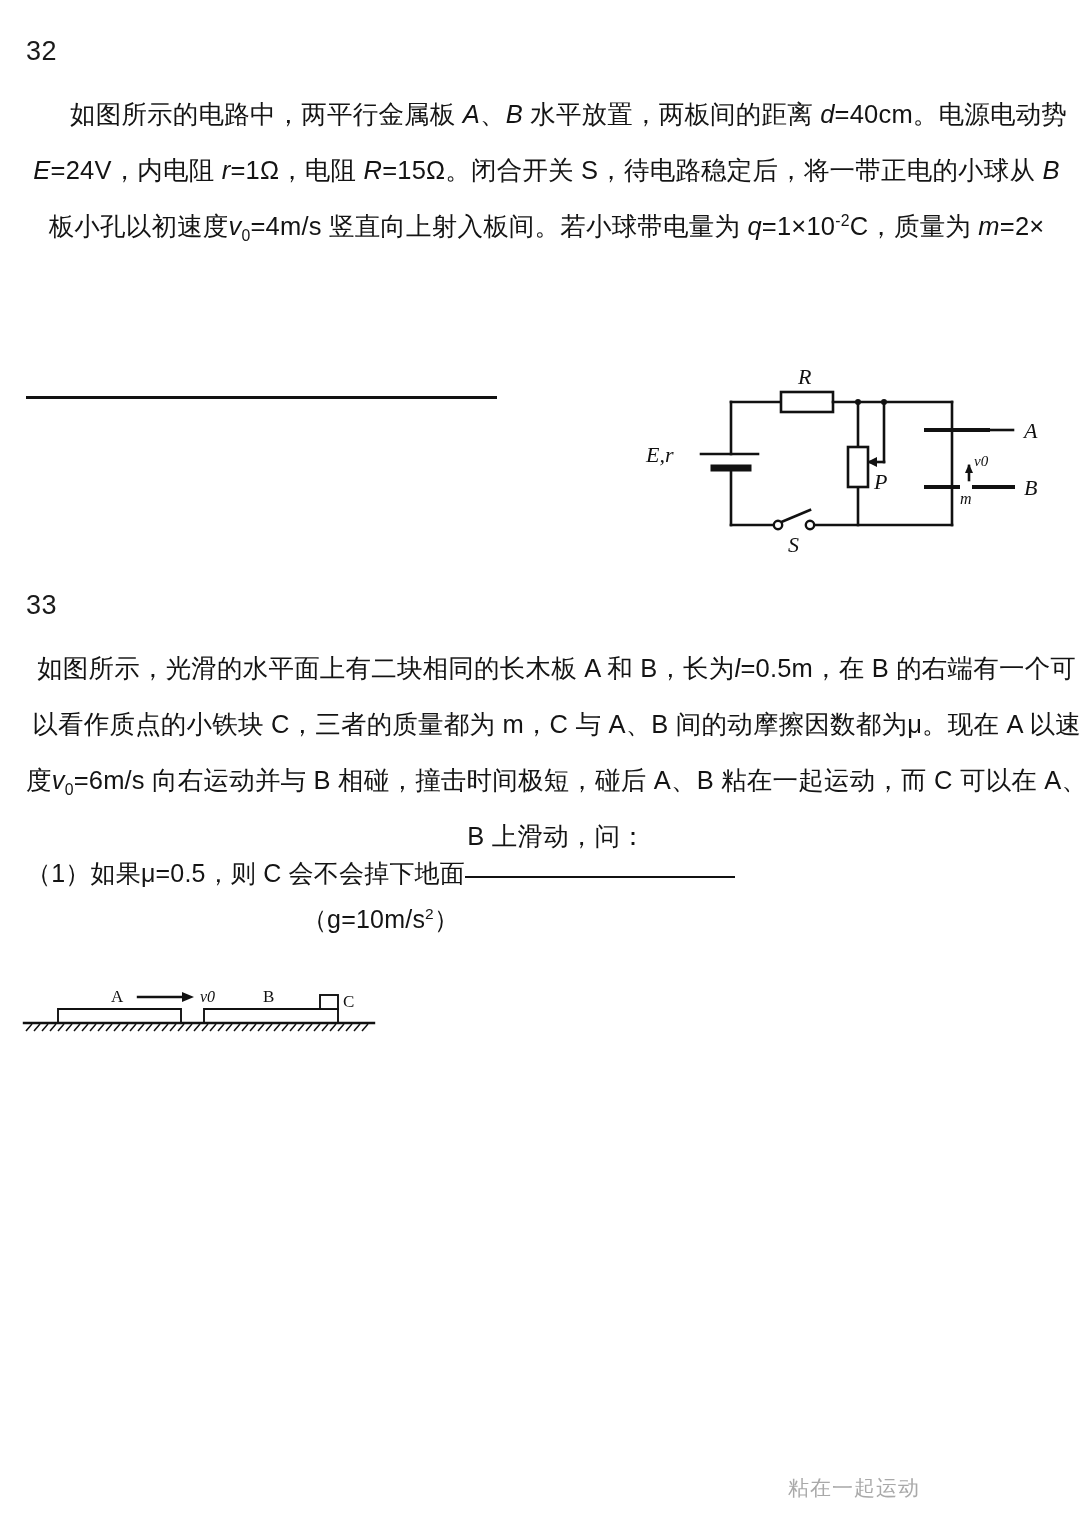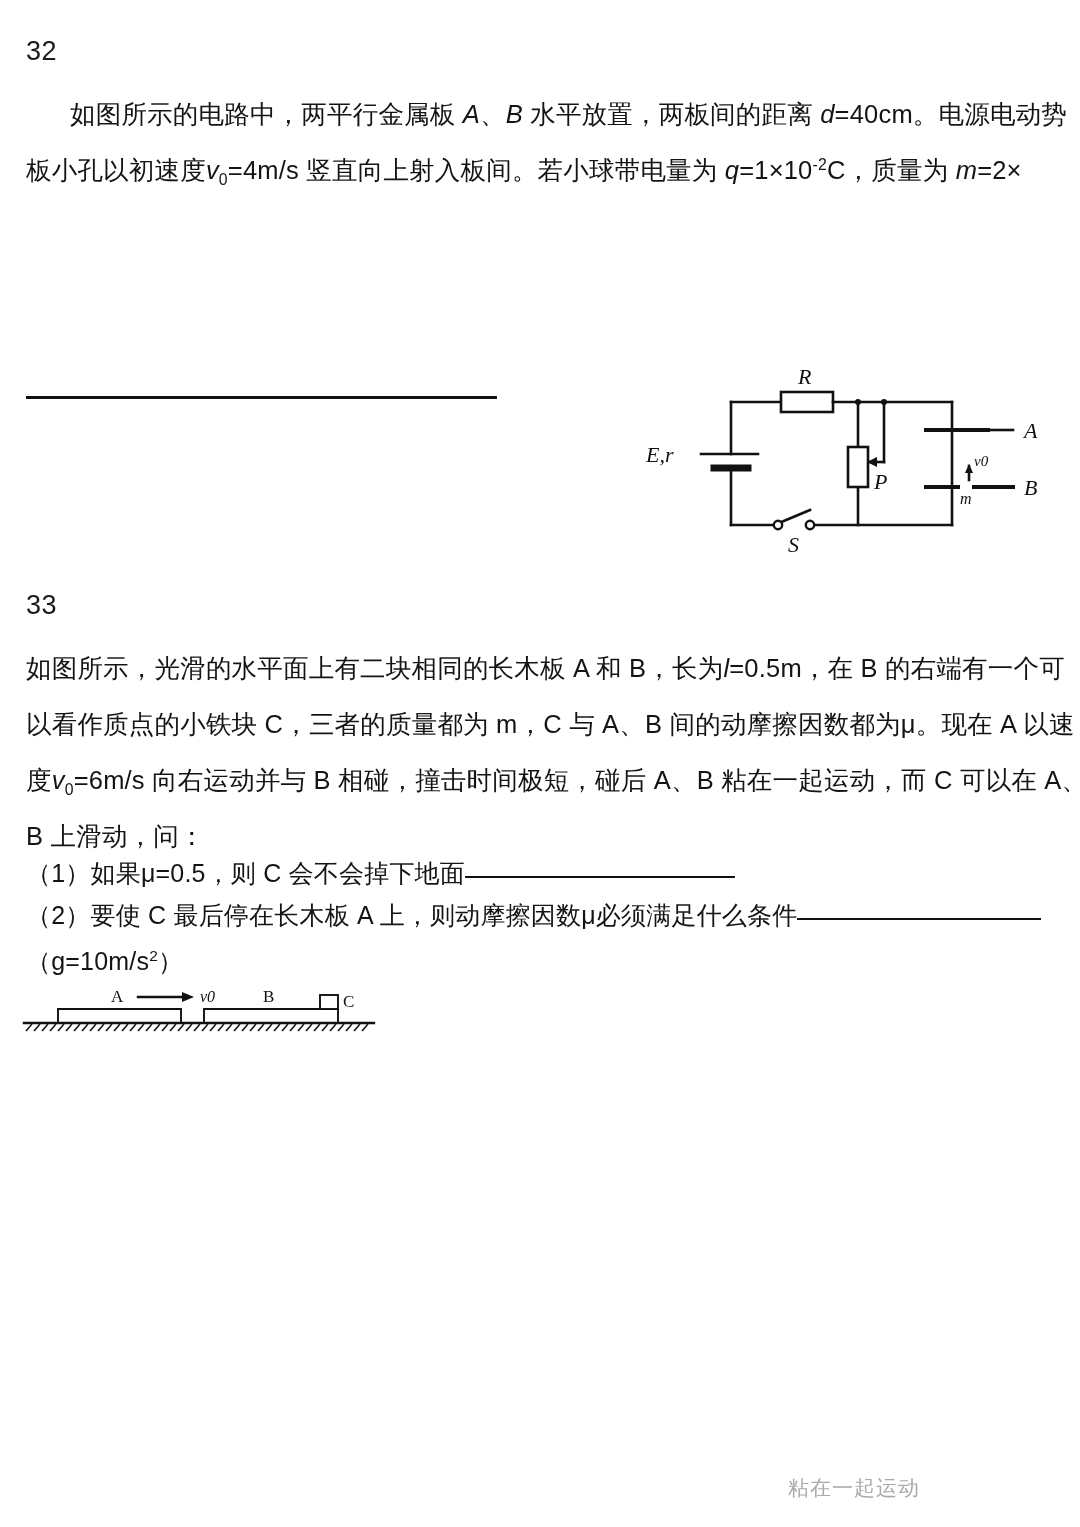--- a/index.html
+++ b/index.html
@@ -36,20 +36,21 @@
   .body-block {
     position: absolute;
     font-size: 25.5px;
     color: #141414;
     letter-spacing: 0.2px;
   }
   .tline {
     white-space: nowrap;
     height: 56px;
     line-height: 56px;
+    text-align: center;
   }
   .ital { font-style: italic; }
   sup { font-size: 0.62em; vertical-align: super; line-height: 0; }
   sub { font-size: 0.62em; vertical-align: sub; line-height: 0; }
 
   #prob32-text { left: 26px; top: 86px; }
   #prob33-text { left: 26px; top: 640px; }
   #prob33-subs { left: 26px; top: 852px; font-size: 25px; }
   #prob33-subs .tline { height: 42px; line-height: 42px; }
 
@@ -105,20 +106,23 @@
 <div class="page">
 
   <div class="prob-num" id="prob32-num">32</div>
 
   <div class="body-block" id="prob32-text">
 
     <div class="tline">
       <span style="display:inline-block;width:44px"></span>如图所示的电路中，两平行金属板 <span class="ital">A</span>、<span class="ital">B</span> 水平放置，两板间的距离 <span class="ital">d</span>=40cm。电源电动势
     </div>
 
+    <div class="tline">
+      <span class="ital">E</span>=24V，内电阻 <span class="ital">r</span>=1Ω，电阻 <span class="ital">R</span>=15Ω。闭合开关 S，待电路稳定后，将一带正电的小球从 <span class="ital">B</span>
+    </div>
 
     <div class="tline">
       板小孔以初速度<span class="ital">v</span><sub>0</sub>=4m/s 竖直向上射入板间。若小球带电量为 <span class="ital">q</span>=1×10<sup>-2</sup>C，质量为 <span class="ital">m</span>=2×
     </div>
 
 
   </div>
 
   <div id="answer-rule"></div>
 
@@ -205,23 +209,20 @@
       B 上滑动，问：
     </div>
   </div>
 
   <div class="body-block" id="prob33-subs">
 
     <div class="tline">
       <span>（1）</span><span>如果μ=0.5，则 C 会不会掉下地面</span><span class="blank-u" style="width:270px"></span>
     </div>
 
-    <div class="tline">
-      <span>（2）</span><span>要使 C 最后停在长木板 A 上，则动摩擦因数μ必须满足什么条件</span><span class="blank-u" style="width:244px"></span>
-    </div>
 
     <div class="tline" style="height:50px;line-height:50px">
       （g=10m/s<sup>2</sup>）
     </div>
   </div>
 
   <div id="blocks-figure">
     <svg width="360" height="72" viewBox="0 0 360 72" xmlns="http://www.w3.org/2000/svg">
       <g stroke="#111" stroke-width="1.9" fill="none" stroke-linecap="square">
 

